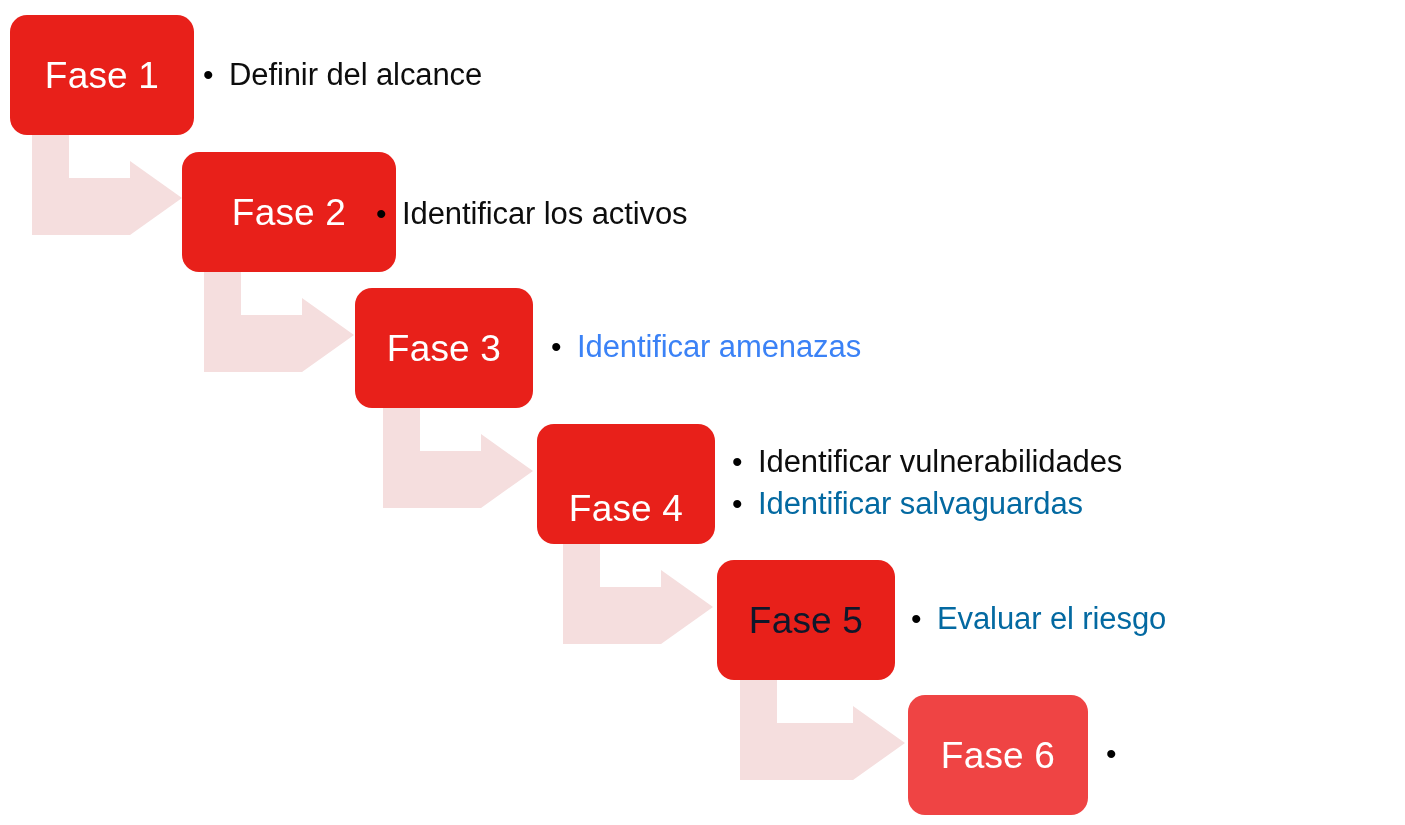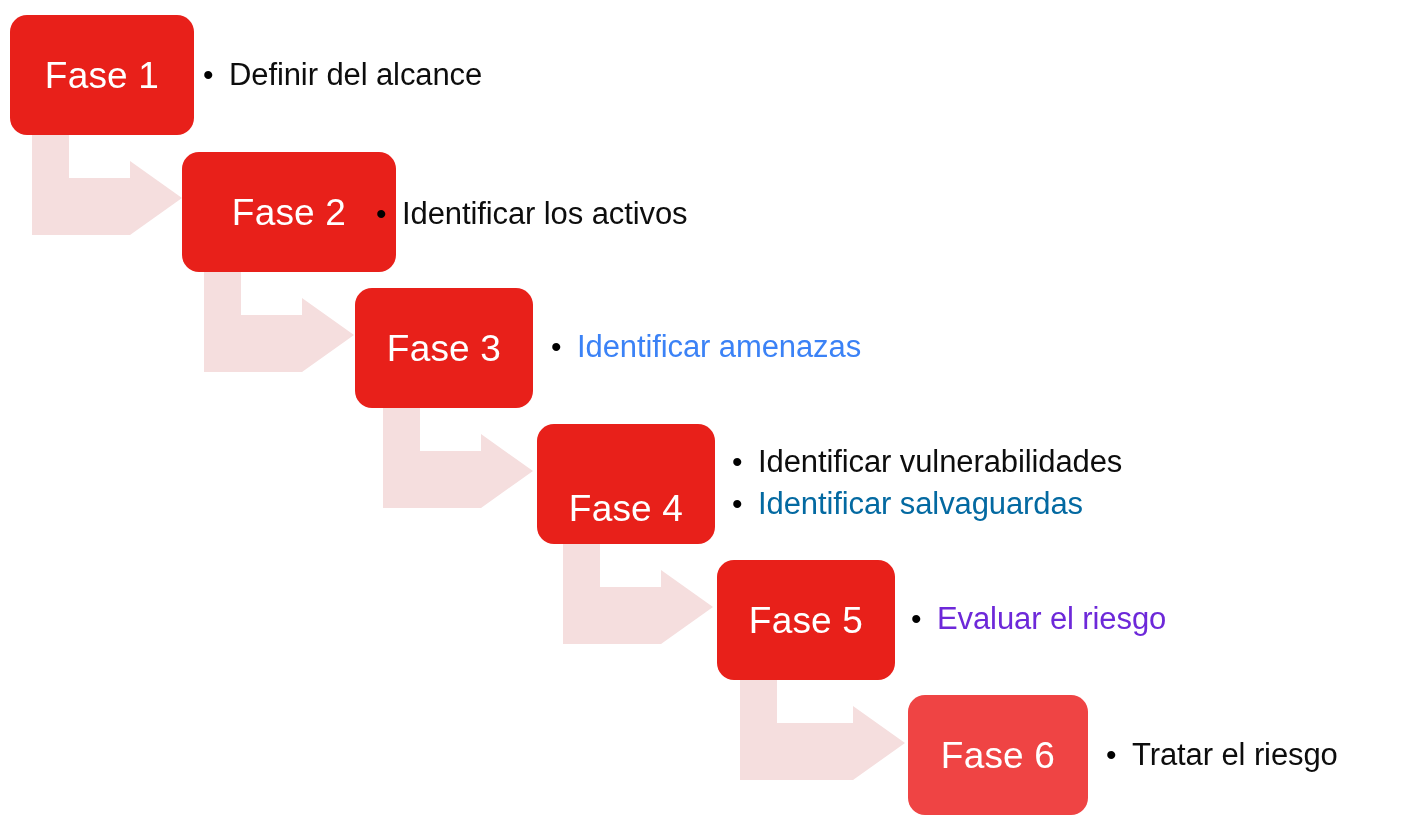--- a/index.html
+++ b/index.html
@@ -124,31 +124,30 @@
         <div class="bullet-row">
           <span class="bullet-dot">•</span>
           <span class="bullet-text" style="color: rgb(13, 13, 13);">Identificar vulnerabilidades</span>
         </div>
         <div class="bullet-row">
           <span class="bullet-dot">•</span>
           <span class="bullet-text" style="color: #0369a1;">Identificar salvaguardas</span>
         </div>
       </div>
       <div class="phase-box" style="left: 717px; top: 560px; width: 178px; height: 120px; background: rgb(232, 32, 26);">
-        <span class="phase-box-label" style="color: #ffffff;">Fase 5</span>
+        <span class="phase-box-label" style="color: #0f172a;">Fase 5</span>
       </div>
       <div class="bullet-block" style="left: 911px; top: 598px;">
         <div class="bullet-row">
           <span class="bullet-dot">•</span>
-          <span class="bullet-text" style="color: #6d28d9;">Evaluar el riesgo</span>
+          <span class="bullet-text" style="color: #0369a1;">Evaluar el riesgo</span>
         </div>
       </div>
       <div class="phase-box" style="left: 908px; top: 695px; width: 180px; height: 120px; background: #ef4444;">
         <span class="phase-box-label" style="color: rgb(255, 255, 255);">Fase 6</span>
       </div>
       <div class="bullet-block" style="left: 1106px; top: 734px;">
         <div class="bullet-row">
           <span class="bullet-dot">•</span>
-          <span class="bullet-text" style="color: rgb(13, 13, 13);">Tratar el riesgo</span>
         </div>
       </div>
     </div>
 </div>
 
 </body></html>

